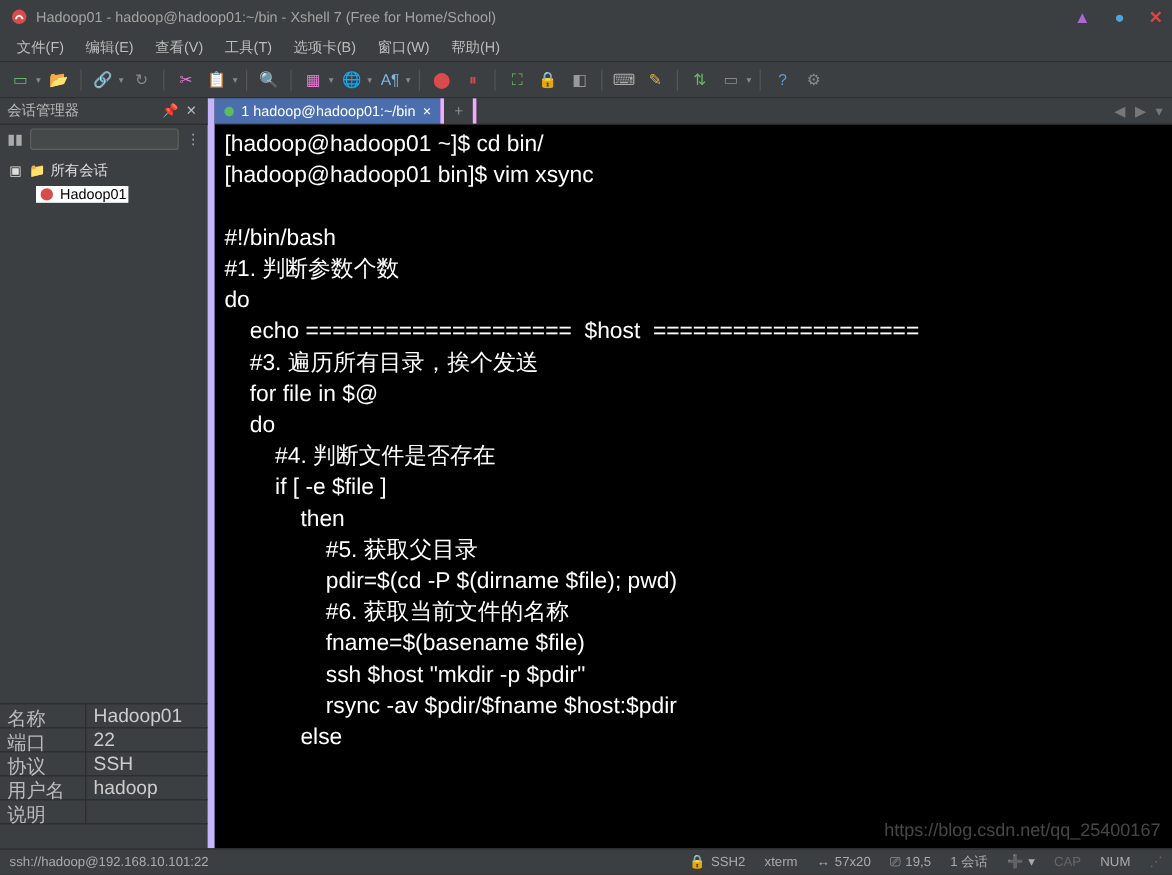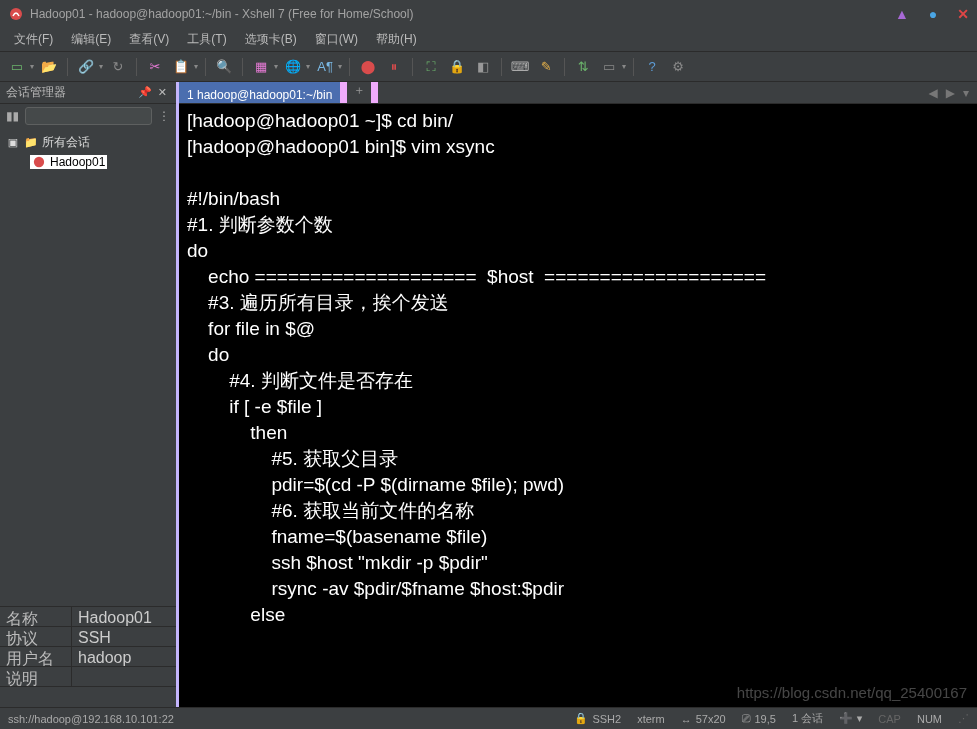--- a/index.html
+++ b/index.html
@@ -67,21 +67,21 @@
 
 .content {
   flex: 1;
   display: flex;
   min-height: 0;
 }
 
 .sidebar {
   width: 179px;
   background: #3c3f41;
-  border-right: 3px solid #c4b5fd;
+  border-right: 6px solid #c4b5fd;
   display: flex;
   flex-direction: column;
 }
 .sidebar-header {
   height: 22px;
   background: #3c3f41;
   display: flex;
   align-items: center;
   padding: 0 6px;
   font-size: 12px;
@@ -166,22 +166,21 @@
 }
 .tab {
   display: flex;
   align-items: center;
   padding: 0 8px;
   gap: 6px;
   background: #515658;
   color: #bbb;
   font-size: 12px;
   cursor: pointer;
-  border-right: 7px solid #f0abfc;
-  flex-direction: column;
+  border-right: 3px solid #f0abfc;
 }
 .tab.active {
   background: #4b6eaf;
   color: #fff;
 }
 .tab .dot { width:8px; height:8px; border-radius:50%; background:#5dbb5d; }
 .tab .close { font-size: 12px; cursor:pointer; }
 .tab.add { background: #3c3f41; padding: 0 6px; color:#999; }
 .tabbar .spacer { flex:1; }
 .tabbar .nav { display:flex; align-items:center; padding: 0 8px; gap:8px; color:#777; font-size:12px;}
@@ -321,20 +320,24 @@
           <span>Hadoop01</span>
         </span>
       </div>
     </div>
     <div class="proptable">
       <div class="prow">
           <div class="pkey">名称</div>
           <div class="pval">Hadoop01</div>
         </div>
       <div class="prow">
+          <div class="pkey">端口</div>
+          <div class="pval">22</div>
+        </div>
+      <div class="prow">
           <div class="pkey">协议</div>
           <div class="pval">SSH</div>
         </div>
       <div class="prow">
           <div class="pkey">用户名</div>
           <div class="pval">hadoop</div>
         </div>
       <div class="prow">
           <div class="pkey">说明</div>
           <div class="pval"></div>

